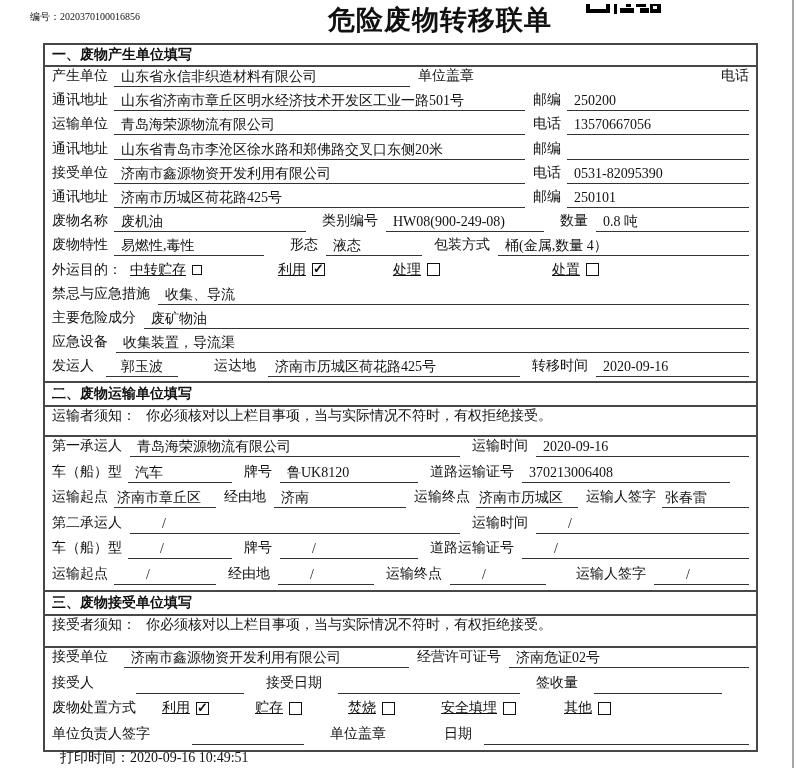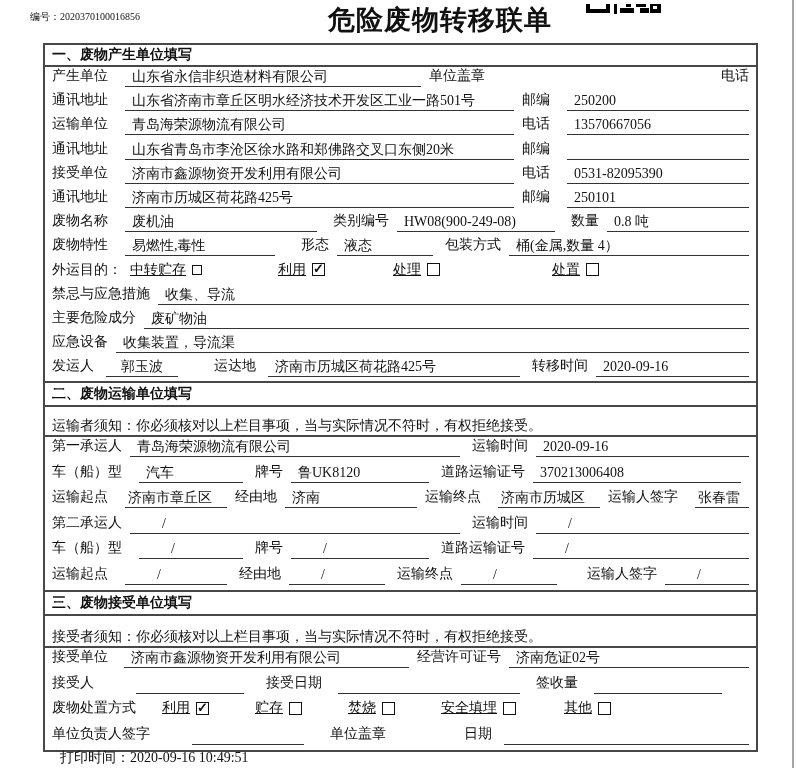--- a/index.html
+++ b/index.html
@@ -19,37 +19,37 @@
   .form-table{
     position:absolute;left:43px;top:43px;width:715px;
     border:2px solid #474747;box-sizing:border-box;background:#fff;
   }
   .sec-head{
     height:22px;display:flex;align-items:center;padding:0 0 0 7px;
     font-weight:bold;font-size:14px;border-bottom:2px solid #474747;box-sizing:border-box;
   }
   .sec-head.mid{height:26px;border-top:2px solid #474747;}
   .note-row{
-    height:30px;display:flex;align-items:flex-end;padding:0 0 0 7px;font-size:14px;
-    border-bottom:2px solid #474747;box-sizing:border-box;white-space:nowrap;
+    height:30px;display:flex;align-items:flex-start;padding:0 0 0 7px;font-size:14px;
+    border-bottom:2px solid #474747;box-sizing:border-box;white-space:nowrap;gap:10px;
   }
   .row{
     display:flex;align-items:flex-start;padding:0 7px 0 7px;font-size:14px;
     box-sizing:border-box;white-space:nowrap;
   }
   .s1 .row{height:24.2px;}
   .s2 .row,.s3 .row{height:25.5px;}
   .lbl{flex:none;}
   .uf{
     border-bottom:1.5px solid #333;height:20px;line-height:20px;
     box-sizing:border-box;padding-left:7px;overflow:hidden;flex:none;
   }
   .uf.grow{flex:1 1 auto;}
   .uf.slash{padding-left:32px;}
-  .ml-auto{margin-left:auto;} .gap6{margin-left:17px;} .gap8{margin-left:8px;}
+  .ml-auto{margin-left:auto;} .gap6{margin-left:6px;} .gap8{margin-left:8px;}
   .gap12{margin-left:12px;} .gap16{margin-left:16px;}
   
   .cb{
     display:inline-block;width:11px;height:11px;border:1.5px solid #111;
     box-sizing:content-box;position:relative;vertical-align:-1px;margin-left:6px;flex:none;
   }
   .cb.small{width:8px;height:8px;vertical-align:-1px;}
   .cb.checked::after{
     content:"\2713";position:absolute;left:0;top:-3px;font-size:13px;font-weight:bold;color:#111;
   }
@@ -271,19 +271,19 @@
       </span>
       <span class="opt" style="margin-left:48px">
         <span>其他</span>
         <span class="cb"></span>
       </span>
     </div>
     <div class="row">
       <span class="lbl">单位负责人签字</span>
       <span class="uf" style="width:112px;margin-left:42px"></span>
       <span class="lbl" style="margin-left:26px">单位盖章</span>
-      <span class="lbl" style="margin-left:78px">日期</span>
+      <span class="lbl" style="margin-left:58px">日期</span>
       <span class="uf grow gap12"></span>
     </div>
   </div>
 </div>
 
 <div class="print-time"><span>打印时间：</span><span>2020-09-16 10:49:51</span></div>
 
 </body></html>

